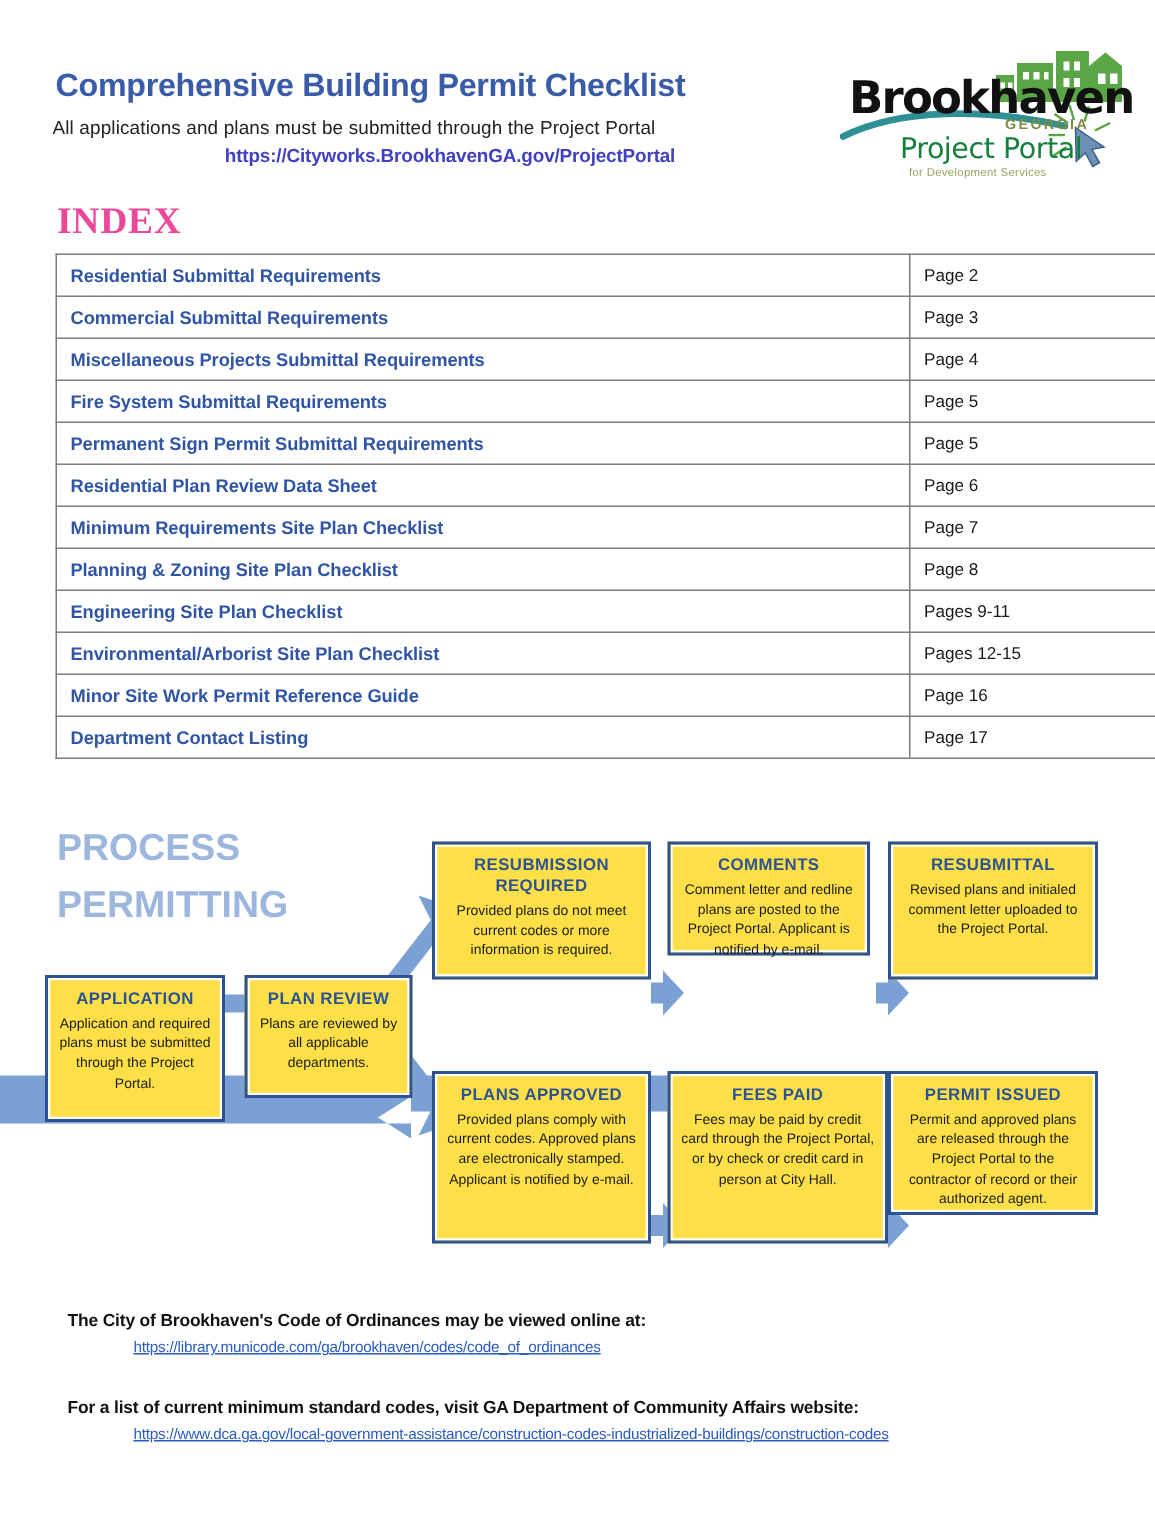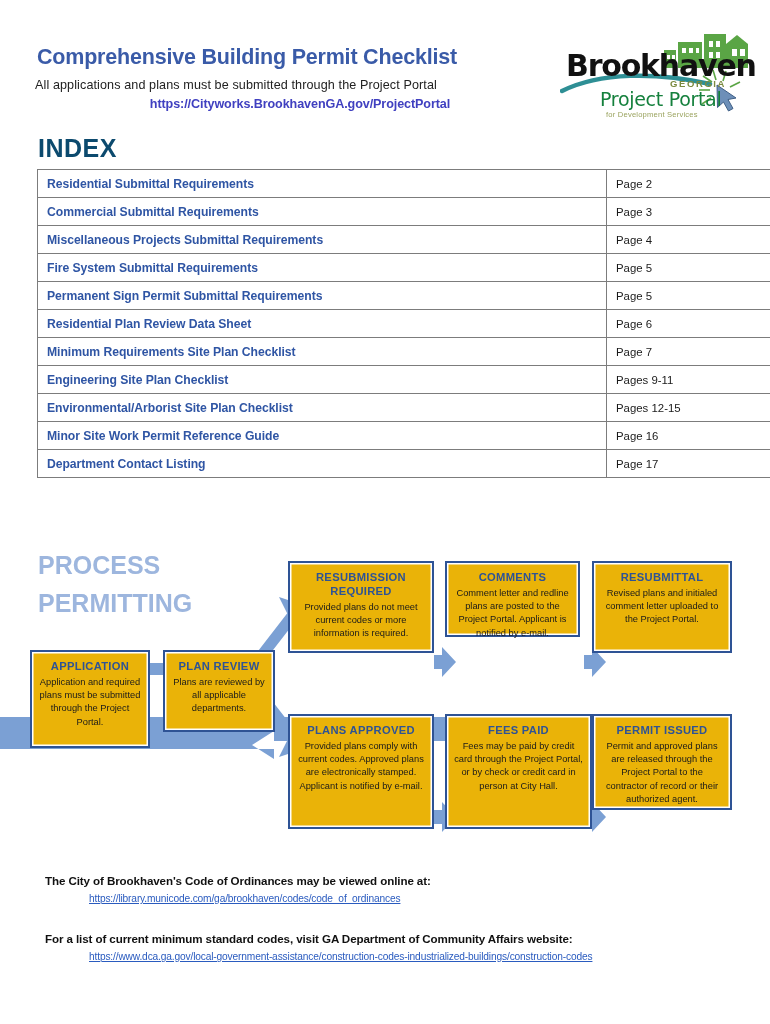--- a/index.html
+++ b/index.html
@@ -43,21 +43,21 @@
   }
   .logo-sub{
     position:absolute;left:46px;top:82px;
     font-size:7.6px;color:#9aa35e;letter-spacing:0.2px;
   }
   .logo-svg{position:absolute;left:0;top:0;}
 
   
   .index-head{
     position:absolute;left:38px;top:134px;
-    font-size:25px;font-weight:bold;color:#0c4a6e;letter-spacing:0.5px;
+    font-size:25px;font-weight:bold;color:#ec4899;letter-spacing:0.5px;font-family:Liberation Serif, serif;
   }
   .index-table{
     position:absolute;left:37px;top:169px;width:696px;
     border-collapse:collapse;table-layout:fixed;
   }
   .index-table td{
     border:1px solid #7c7c7c;height:27px;padding:0 9px;vertical-align:middle;
   }
   .index-table td.c-label{
     width:550px;font-size:12.2px;font-weight:bold;color:#2f55a4;letter-spacing:-0.05px;
@@ -68,21 +68,21 @@
 
   
   .pp-head{
     position:absolute;left:38px;top:546px;width:230px;
     font-size:25px;font-weight:bold;color:#9db6de;line-height:38px;
   }
   .flow{position:absolute;left:0;top:545px;width:770px;height:310px;}
   .flow svg{position:absolute;left:0;top:0;}
 
   .node{
-    position:absolute;background:#eab308;
+    position:absolute;background:#fde047;
     border:2.5px solid #2e5395;box-shadow:0 0 0 1.5px #ffffff inset;
     box-sizing:border-box;text-align:center;z-index:3;
   }
   .node .n-title{
     font-size:11.2px;font-weight:bold;color:#2e5395;letter-spacing:0.3px;
     line-height:14px;margin-top:7px;
   }
   .node .n-body{
     font-size:9.3px;color:#1a1a1a;line-height:13.2px;
     margin:3px 7px 0 7px;
@@ -175,20 +175,24 @@
         </tr>
       <tr>
           <td class="c-label">Residential Plan Review Data Sheet</td>
           <td class="c-page">Page 6</td>
         </tr>
       <tr>
           <td class="c-label">Minimum Requirements Site Plan Checklist</td>
           <td class="c-page">Page 7</td>
         </tr>
       <tr>
+          <td class="c-label">Planning &amp; Zoning Site Plan Checklist</td>
+          <td class="c-page">Page 8</td>
+        </tr>
+      <tr>
           <td class="c-label">Engineering Site Plan Checklist</td>
           <td class="c-page">Pages 9-11</td>
         </tr>
       <tr>
           <td class="c-label">Environmental/Arborist Site Plan Checklist</td>
           <td class="c-page">Pages 12-15</td>
         </tr>
       <tr>
           <td class="c-label">Minor Site Work Permit Reference Guide</td>
           <td class="c-page">Page 16</td>

